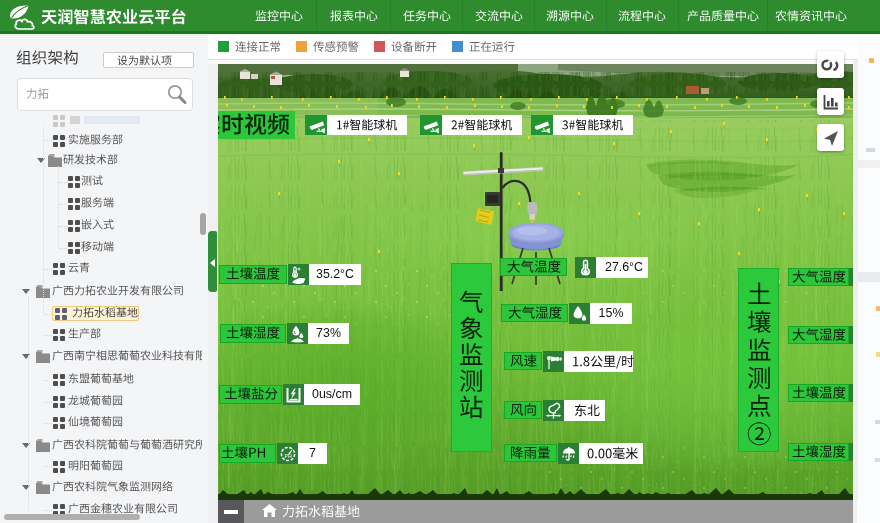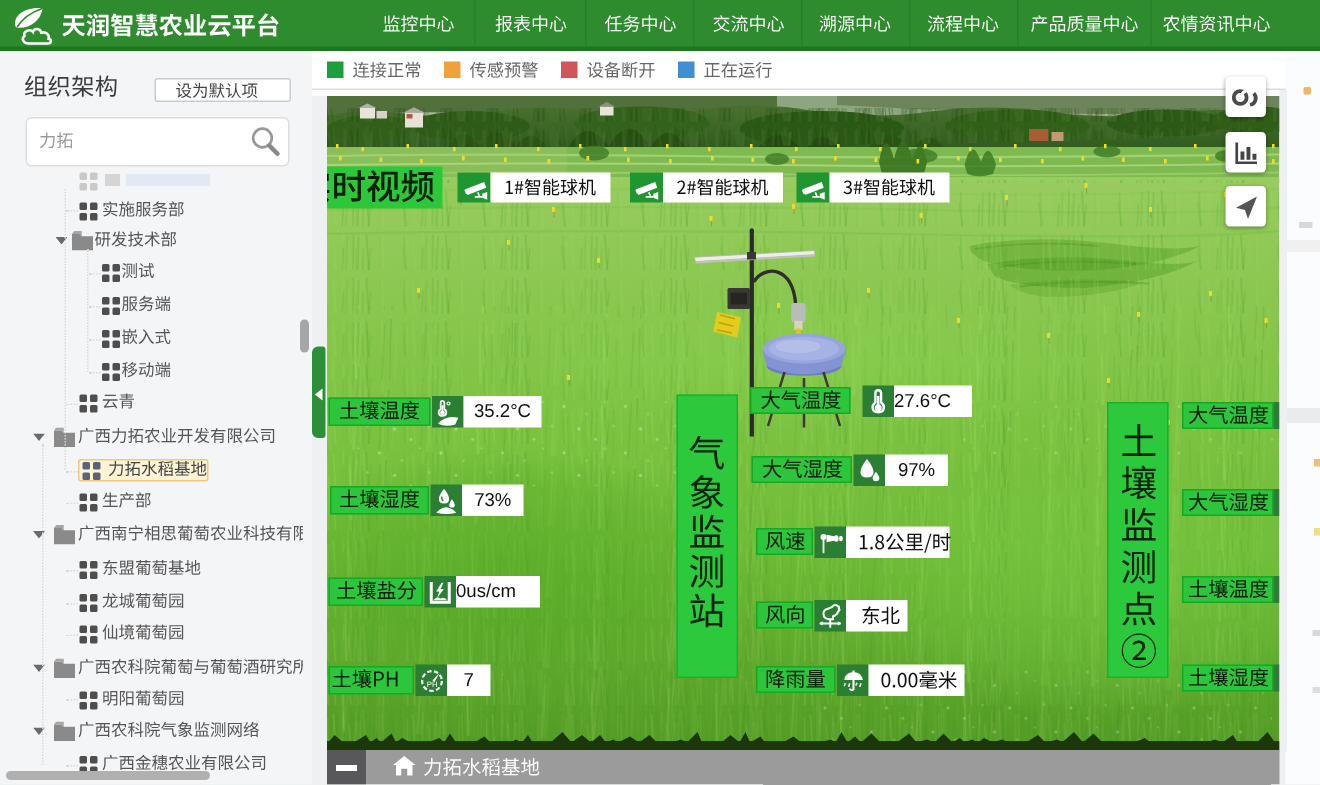--- a/index.html
+++ b/index.html
@@ -664,21 +664,21 @@
 <svg style="position:absolute;left:223.5px;top:387.25px;overflow:visible;" width="54" height="14">
     <path transform="translate(0,11.6) scale(0.01350,-0.01350)" fill="#0a1f08" d="M458 837V518H116V445H458V38H52V-35H949V38H538V445H885V518H538V837ZM1433 612H1549V534H1433ZM1730 612H1851V533H1730ZM1571 829C1584 807 1597 781 1607 757H1318V697H1958V757H1680C1670 785 1652 821 1634 849ZM1457 -79C1474 -69 1502 -61 1689 -19C1687 -5 1686 20 1686 37L1521 5V102C1562 124 1600 148 1631 174C1685 53 1785 -34 1924 -73C1933 -55 1952 -28 1966 -15C1901 -1 1843 25 1796 61C1837 81 1883 108 1921 137L1872 173C1843 150 1795 119 1755 96C1729 122 1708 151 1691 183H1960V237H1794V290H1907V338H1794V390H1926V442H1794V490H1910V655H1672V490H1728V442H1553V491H1608V655H1376V491H1487V442H1350V390H1487V338H1381V290H1487V237H1323V183H1554C1475 130 1359 90 1255 65C1267 53 1285 25 1293 13C1348 29 1407 50 1463 74V29C1463 -8 1446 -20 1432 -25C1442 -38 1454 -65 1457 -79ZM1553 237V290H1728V237ZM1553 390H1728V338H1553ZM1034 158 1054 88C1129 117 1221 155 1309 192L1297 255L1219 225V528H1311V599H1219V826H1156V599H1052V528H1156V202C1110 184 1068 169 1034 158ZM2135 291V15H2052V-51H2944V15H2870V291ZM2206 15V223H2356V15ZM2424 15V223H2576V15ZM2643 15V223H2796V15ZM2600 839V329H2677V622C2758 572 2856 504 2906 459L2953 522C2897 567 2787 639 2707 686L2677 651V839ZM2268 840V690H2078V623H2268V443C2186 432 2112 422 2053 416L2063 345C2187 363 2366 388 2536 413L2534 480L2343 453V623H2514V690H2343V840ZM3673 822 3604 794C3675 646 3795 483 3900 393C3915 413 3942 441 3961 456C3857 534 3735 687 3673 822ZM3324 820C3266 667 3164 528 3044 442C3062 428 3095 399 3108 384C3135 406 3161 430 3187 457V388H3380C3357 218 3302 59 3065 -19C3082 -35 3102 -64 3111 -83C3366 9 3432 190 3459 388H3731C3720 138 3705 40 3680 14C3670 4 3658 2 3637 2C3614 2 3552 2 3487 8C3501 -13 3510 -45 3512 -67C3575 -71 3636 -72 3670 -69C3704 -66 3727 -59 3748 -34C3783 5 3796 119 3811 426C3812 436 3812 462 3812 462H3192C3277 553 3352 670 3404 798Z"></path>
   </svg>
 <div class="abs" style="left:283px;top:384.25px;width:21px;height:20.5px;background:#2a7f33"></div>
 <svg class="abs" style="left:286px;top:386.75px" width="15" height="16" viewBox="0 0 15 16">
     <path d="M1.5 1 L1.5 14.5 L13.5 14.5 L13.5 1" fill="none" stroke="#fff" stroke-width="2"></path>
     <path d="M8.3 1.5 L4.8 7.3 L6.8 7.3 L5.4 11.8 L9.9 5.6 L7.7 5.6 L9.7 1.5 Z" fill="#fff"></path>
     <path d="M3 13 Q5.5 10.4 7.6 12 Q9.8 10.6 11.8 12.6 L11.8 13.2 L3 13.2 Z" fill="#fff"></path>
   </svg>
 <div class="abs" style="left:304px;top:384.25px;width:56px;height:20.5px;background:#fff"></div>
-<div class="abs" style="left:304px;top:384.25px;width:56px;height:20.5px;color:#111;font-size:12.4px;line-height:20.5px;">0us/cm</div>
+<div class="abs" style="left:304px;top:384.25px;width:56px;height:20.5px;color:#111;font-size:12.4px;line-height:20.5px;text-align:center">0us/cm</div>
 <div class="abs" style="left:219px;top:444px;width:57px;height:19px;background:#2cc53c;border:1px solid #17a824"></div>
 <svg style="position:absolute;left:220.5px;top:446.25px;overflow:visible;" width="45" height="14">
     <path transform="translate(0,11.6) scale(0.01350,-0.01350)" fill="#0a1f08" d="M458 837V518H116V445H458V38H52V-35H949V38H538V445H885V518H538V837ZM1433 612H1549V534H1433ZM1730 612H1851V533H1730ZM1571 829C1584 807 1597 781 1607 757H1318V697H1958V757H1680C1670 785 1652 821 1634 849ZM1457 -79C1474 -69 1502 -61 1689 -19C1687 -5 1686 20 1686 37L1521 5V102C1562 124 1600 148 1631 174C1685 53 1785 -34 1924 -73C1933 -55 1952 -28 1966 -15C1901 -1 1843 25 1796 61C1837 81 1883 108 1921 137L1872 173C1843 150 1795 119 1755 96C1729 122 1708 151 1691 183H1960V237H1794V290H1907V338H1794V390H1926V442H1794V490H1910V655H1672V490H1728V442H1553V491H1608V655H1376V491H1487V442H1350V390H1487V338H1381V290H1487V237H1323V183H1554C1475 130 1359 90 1255 65C1267 53 1285 25 1293 13C1348 29 1407 50 1463 74V29C1463 -8 1446 -20 1432 -25C1442 -38 1454 -65 1457 -79ZM1553 237V290H1728V237ZM1553 390H1728V338H1553ZM1034 158 1054 88C1129 117 1221 155 1309 192L1297 255L1219 225V528H1311V599H1219V826H1156V599H1052V528H1156V202C1110 184 1068 169 1034 158ZM2101 0H2193V292H2314C2475 292 2584 363 2584 518C2584 678 2474 733 2310 733H2101ZM2193 367V658H2298C2427 658 2492 625 2492 518C2492 413 2431 367 2302 367ZM2734 0H2826V346H3168V0H3261V733H3168V426H2826V733H2734Z"></path>
   </svg>
 <div class="abs" style="left:277px;top:443.25px;width:21px;height:20.5px;background:#2a7f33"></div>
 <svg class="abs" style="left:279.5px;top:445.75px" width="16" height="16" viewBox="0 0 16 16">
     <circle cx="8" cy="8" r="6.6" fill="none" stroke="#fff" stroke-width="1.5" stroke-dasharray="3 1.6"></circle>
     <path d="M8.3 7.6 L13 2.6 L9.5 9 Z" fill="#fff"></path>
     <text x="4.5" y="12" font-size="5.2" fill="#fff" font-family="Liberation Sans">PH</text>
   </svg>
@@ -688,32 +688,32 @@
 <svg style="position:absolute;left:506.5px;top:259.75px;overflow:visible;" width="54" height="14">
     <path transform="translate(0,11.6) scale(0.01350,-0.01350)" fill="#0a1f08" d="M461 839C460 760 461 659 446 553H62V476H433C393 286 293 92 43 -16C64 -32 88 -59 100 -78C344 34 452 226 501 419C579 191 708 14 902 -78C915 -56 939 -25 958 -8C764 73 633 255 563 476H942V553H526C540 658 541 758 542 839ZM1254 590V527H1853V590ZM1257 842C1209 697 1126 558 1028 470C1047 460 1080 437 1095 425C1156 486 1214 570 1262 663H1927V729H1294C1308 760 1321 792 1332 824ZM1153 448V382H1698C1709 123 1746 -79 1879 -79C1939 -79 1956 -32 1963 87C1946 97 1925 114 1910 131C1908 47 1902 -5 1884 -5C1806 -6 1778 219 1771 448ZM2445 575H2787V477H2445ZM2445 732H2787V635H2445ZM2375 796V413H2860V796ZM2098 774C2161 746 2241 700 2280 666L2322 727C2282 760 2201 803 2138 828ZM2038 502C2103 473 2183 426 2223 393L2264 454C2223 487 2142 531 2078 556ZM2064 -16 2128 -63C2184 30 2250 156 2300 261L2244 306C2190 193 2115 61 2064 -16ZM2256 16V-51H2962V16H2894V328H2341V16ZM2410 16V262H2507V16ZM2566 16V262H2664V16ZM2724 16V262H2823V16ZM3386 644V557H3225V495H3386V329H3775V495H3937V557H3775V644H3701V557H3458V644ZM3701 495V389H3458V495ZM3757 203C3713 151 3651 110 3579 78C3508 111 3450 153 3408 203ZM3239 265V203H3369L3335 189C3376 133 3431 86 3497 47C3403 17 3298 -1 3192 -10C3203 -27 3217 -56 3222 -74C3347 -60 3469 -35 3576 7C3675 -37 3792 -65 3918 -80C3927 -61 3946 -31 3962 -15C3852 -5 3749 15 3660 46C3748 93 3821 157 3867 243L3820 268L3807 265ZM3473 827C3487 801 3502 769 3513 741H3126V468C3126 319 3119 105 3037 -46C3056 -52 3089 -68 3104 -80C3188 78 3201 309 3201 469V670H3948V741H3598C3586 773 3566 813 3548 845Z"></path>
   </svg>
 <div class="abs" style="left:575px;top:257.25px;width:21px;height:20.5px;background:#2a7f33"></div>
 <svg class="abs" style="left:579px;top:259.25px" width="13" height="17" viewBox="0 0 13 17">
     <path d="M6.5 1.2 Q8.4 1.2 8.4 3.2 L8.4 9.4 Q10.6 10.8 10.2 13.2 Q9.8 15.8 6.5 15.8 Q3.2 15.8 2.8 13.2 Q2.4 10.8 4.6 9.4 L4.6 3.2 Q4.6 1.2 6.5 1.2 Z" fill="none" stroke="#fff" stroke-width="1.6"></path>
     <circle cx="6.5" cy="13" r="2.3" fill="#fff"></circle>
     <rect x="5.7" y="5" width="1.6" height="7.5" fill="#fff"></rect>
   </svg>
 <div class="abs" style="left:596px;top:257.25px;width:52px;height:20.5px;background:#fff"></div>
-<div class="abs" style="left:596px;top:257.25px;width:56px;height:20.5px;color:#111;font-size:12.4px;line-height:20.5px;">27.6°C</div>
+<div class="abs" style="left:596px;top:257.25px;width:56px;height:20.5px;color:#111;font-size:12.4px;line-height:20.5px;text-align:center">27.6°C</div>
 <div class="abs" style="left:501px;top:304px;width:67px;height:18px;background:#2cc53c;border:1px solid #17a824"></div>
 <svg style="position:absolute;left:507.5px;top:305.75px;overflow:visible;" width="54" height="14">
     <path transform="translate(0,11.6) scale(0.01350,-0.01350)" fill="#0a1f08" d="M461 839C460 760 461 659 446 553H62V476H433C393 286 293 92 43 -16C64 -32 88 -59 100 -78C344 34 452 226 501 419C579 191 708 14 902 -78C915 -56 939 -25 958 -8C764 73 633 255 563 476H942V553H526C540 658 541 758 542 839ZM1254 590V527H1853V590ZM1257 842C1209 697 1126 558 1028 470C1047 460 1080 437 1095 425C1156 486 1214 570 1262 663H1927V729H1294C1308 760 1321 792 1332 824ZM1153 448V382H1698C1709 123 1746 -79 1879 -79C1939 -79 1956 -32 1963 87C1946 97 1925 114 1910 131C1908 47 1902 -5 1884 -5C1806 -6 1778 219 1771 448ZM2433 573H2817V472H2433ZM2433 734H2817V634H2433ZM2362 797V409H2890V797ZM2319 297C2359 226 2395 129 2407 66L2473 90C2460 152 2423 247 2380 319ZM2868 324C2846 252 2803 150 2769 87L2824 66C2860 126 2905 222 2940 301ZM2093 774C2155 745 2229 699 2265 665L2308 726C2271 760 2196 803 2134 828ZM2038 510C2101 482 2177 436 2214 402L2258 462C2219 496 2142 539 2081 565ZM2065 -16 2131 -60C2178 33 2233 158 2273 263L2214 306C2170 193 2108 62 2065 -16ZM2675 376V16H2573V376H2504V16H2260V-51H2961V16H2745V376ZM3386 644V557H3225V495H3386V329H3775V495H3937V557H3775V644H3701V557H3458V644ZM3701 495V389H3458V495ZM3757 203C3713 151 3651 110 3579 78C3508 111 3450 153 3408 203ZM3239 265V203H3369L3335 189C3376 133 3431 86 3497 47C3403 17 3298 -1 3192 -10C3203 -27 3217 -56 3222 -74C3347 -60 3469 -35 3576 7C3675 -37 3792 -65 3918 -80C3927 -61 3946 -31 3962 -15C3852 -5 3749 15 3660 46C3748 93 3821 157 3867 243L3820 268L3807 265ZM3473 827C3487 801 3502 769 3513 741H3126V468C3126 319 3119 105 3037 -46C3056 -52 3089 -68 3104 -80C3188 78 3201 309 3201 469V670H3948V741H3598C3586 773 3566 813 3548 845Z"></path>
   </svg>
 <div class="abs" style="left:569px;top:303.25px;width:21px;height:20.5px;background:#2a7f33"></div>
 <svg class="abs" style="left:572px;top:305.25px" width="15" height="17" viewBox="0 0 15 17">
     <path d="M6 1 Q10.4 6.6 10.4 9.6 Q10.4 13.4 6 13.4 Q1.6 13.4 1.6 9.6 Q1.6 6.6 6 1 Z" fill="#fff"></path>
     <path d="M12 9.5 Q14.2 12.3 14.2 13.8 Q14.2 15.8 12 15.8 Q9.8 15.8 9.8 13.8 Q9.8 12.3 12 9.5 Z" fill="#fff"></path>
   </svg>
 <div class="abs" style="left:590px;top:303.25px;width:42px;height:20.5px;background:#fff"></div>
-<div class="abs" style="left:590px;top:303.25px;width:42px;height:20.5px;color:#111;font-size:12.4px;line-height:20.5px;text-align:center">97%</div>
+<div class="abs" style="left:590px;top:303.25px;width:42px;height:20.5px;color:#111;font-size:12.4px;line-height:20.5px;text-align:center">15%</div>
 <div class="abs" style="left:504px;top:352px;width:38px;height:18px;background:#2cc53c;border:1px solid #17a824"></div>
 <svg style="position:absolute;left:509.5px;top:353.75px;overflow:visible;" width="27" height="14">
     <path transform="translate(0,11.6) scale(0.01350,-0.01350)" fill="#0a1f08" d="M159 792V495C159 337 149 120 40 -31C57 -40 89 -67 102 -81C218 79 236 327 236 495V720H760C762 199 762 -70 893 -70C948 -70 964 -26 971 107C957 118 935 142 922 159C920 77 914 8 899 8C832 8 832 320 835 792ZM610 649C584 569 549 487 507 411C453 480 396 548 344 608L282 575C342 505 407 424 467 343C401 238 323 148 239 92C257 78 282 52 296 34C376 93 450 180 513 280C576 193 631 111 665 48L735 88C694 160 628 254 554 350C603 438 644 533 676 630ZM1068 760C1124 708 1192 634 1223 587L1283 632C1250 679 1181 750 1125 799ZM1266 483H1048V413H1194V100C1148 84 1095 42 1042 -9L1089 -72C1142 -10 1194 43 1231 43C1254 43 1285 14 1327 -11C1397 -50 1482 -61 1600 -61C1695 -61 1869 -55 1941 -50C1942 -29 1954 5 1962 24C1865 14 1717 7 1602 7C1494 7 1408 13 1344 50C1309 69 1286 87 1266 97ZM1428 528H1587V400H1428ZM1660 528H1827V400H1660ZM1587 839V736H1318V671H1587V588H1358V340H1554C1496 255 1398 174 1306 135C1322 121 1344 96 1355 78C1437 121 1525 198 1587 283V49H1660V281C1744 220 1833 147 1880 95L1928 145C1875 201 1773 279 1684 340H1899V588H1660V671H1945V736H1660V839Z"></path>
   </svg>
 <div class="abs" style="left:543px;top:351.25px;width:21px;height:20.5px;background:#2a7f33"></div>
 <svg class="abs" style="left:545.5px;top:354.25px" width="17" height="15" viewBox="0 0 17 15">
     <circle cx="3" cy="4" r="2" fill="#fff"></circle>
     <rect x="2.4" y="4" width="1.2" height="11" fill="#fff"></rect>
     <path d="M5 2.5 L10 3.5 L10 6.5 L5 7.5 Z" fill="#fff"></path>
     <ellipse cx="11.5" cy="5" rx="1.6" ry="2.2" fill="#fff"></ellipse>

